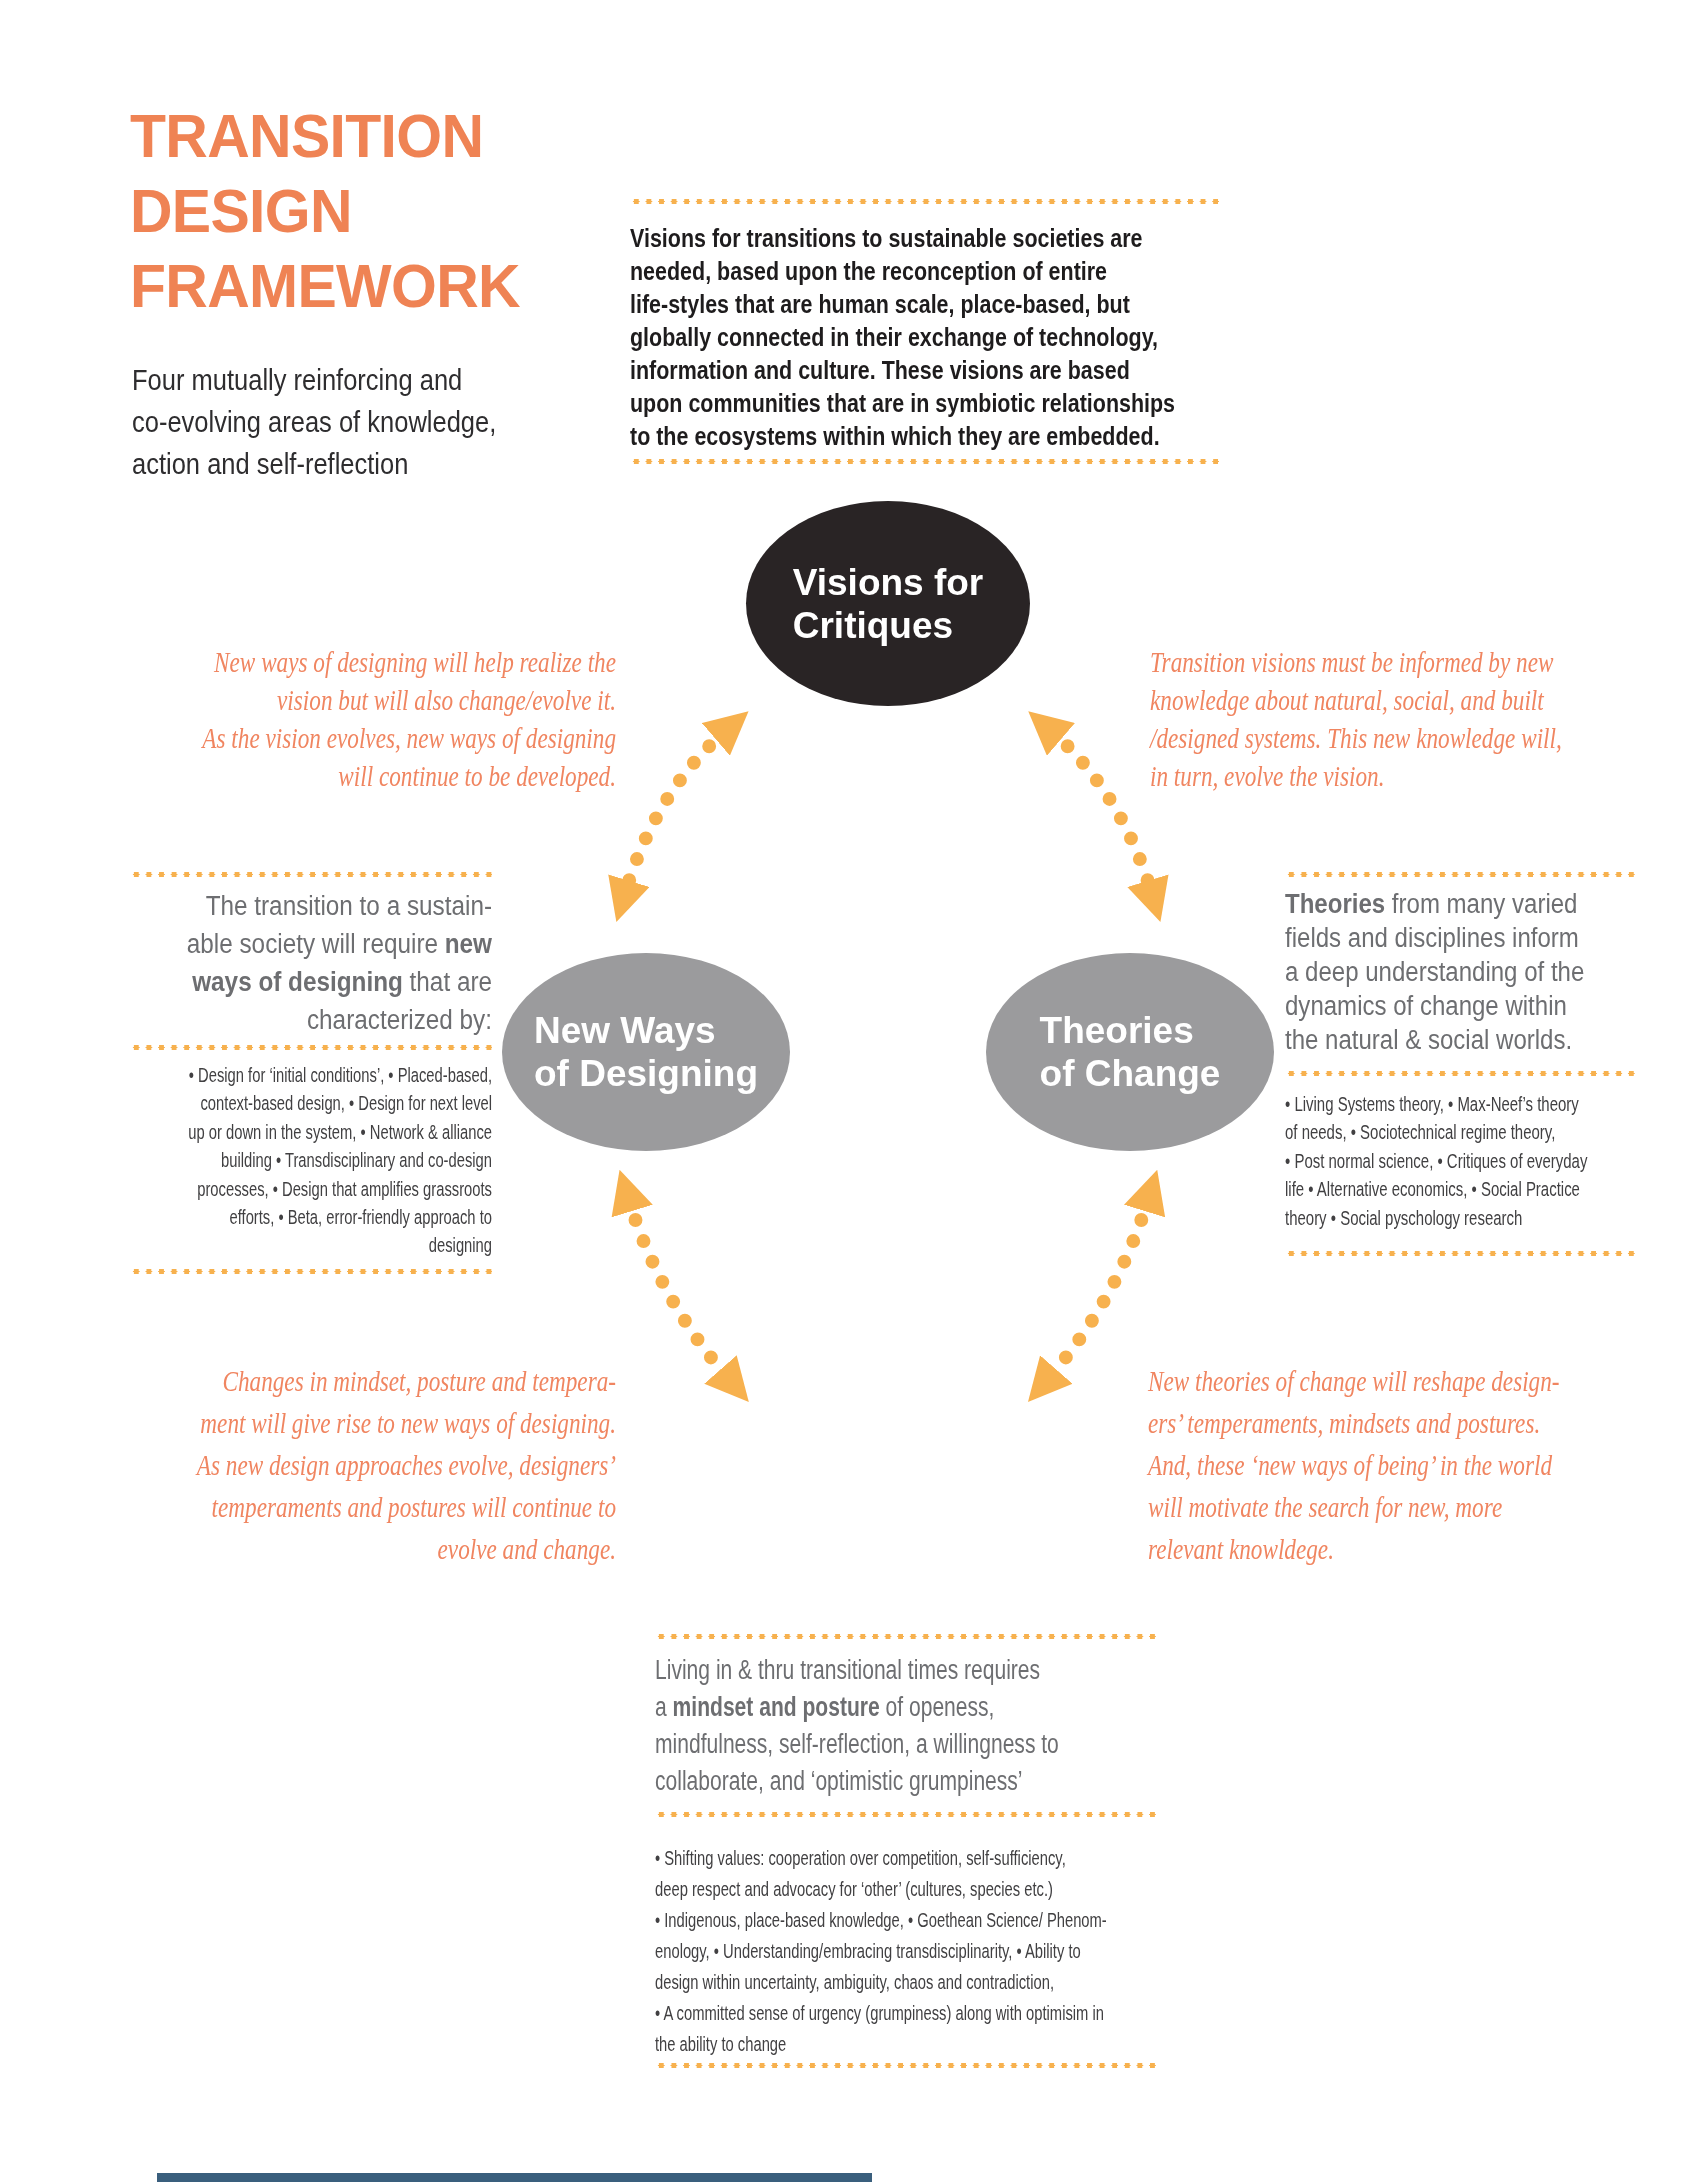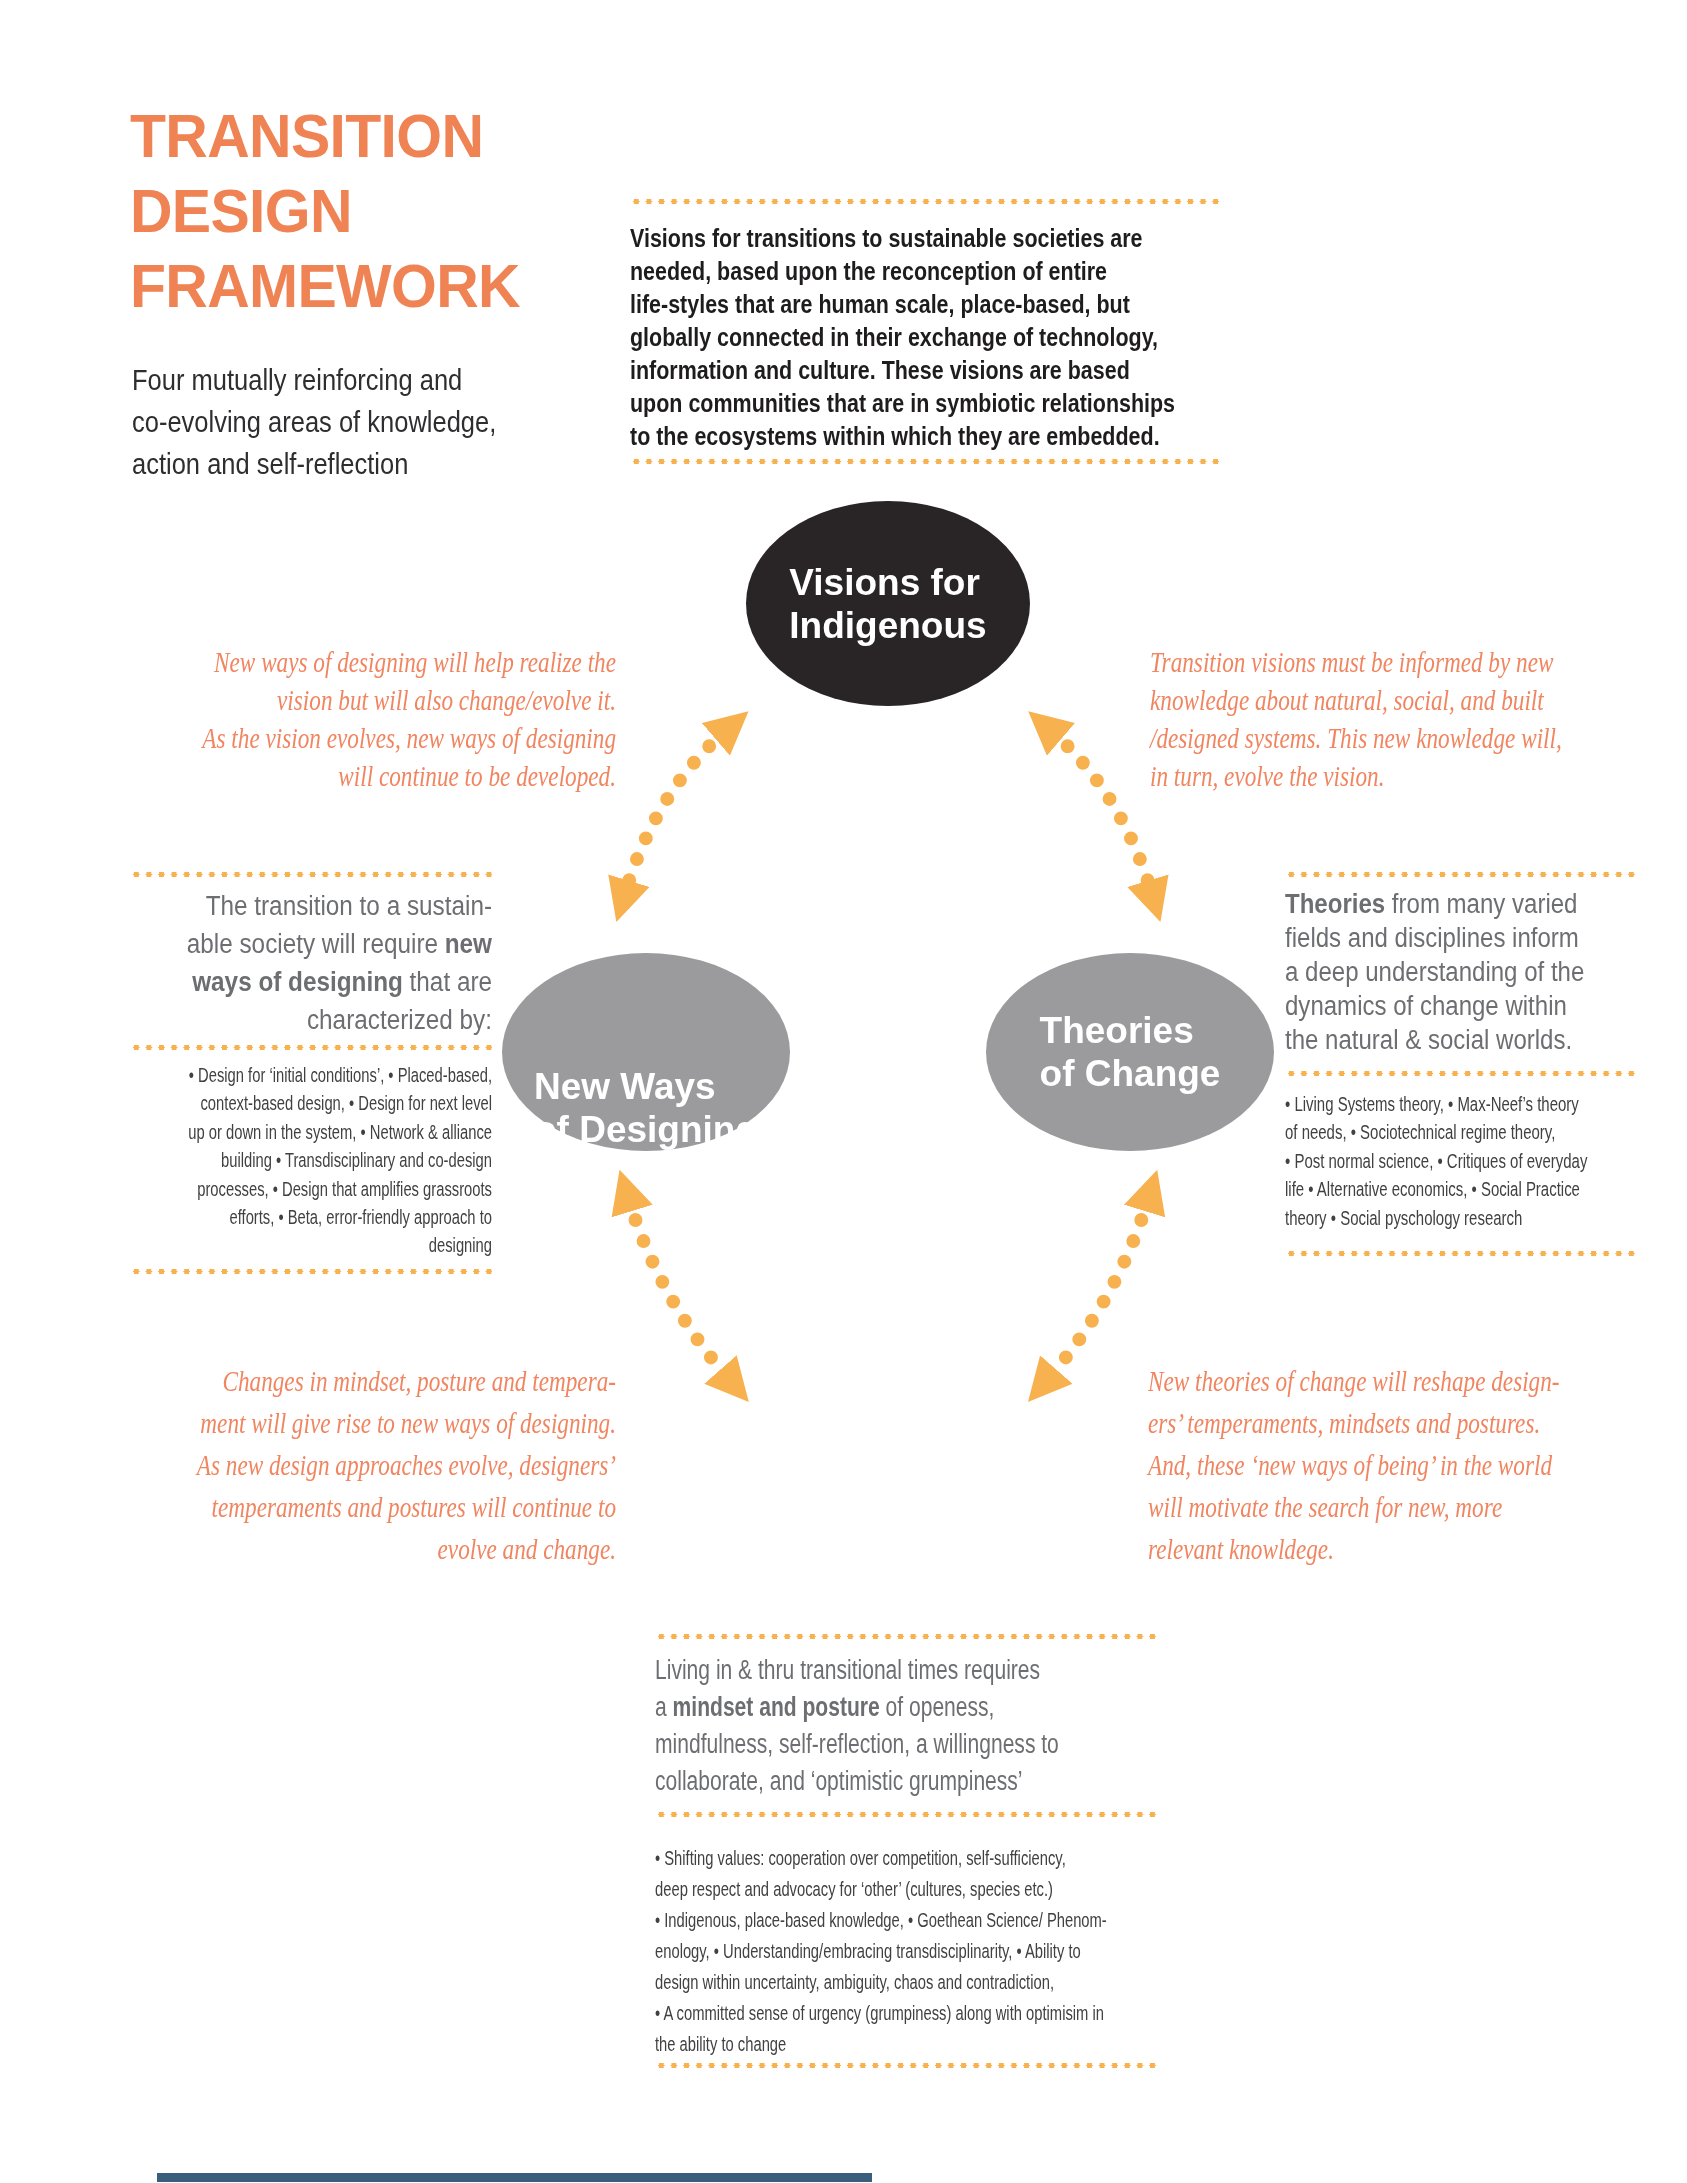--- a/index.html
+++ b/index.html
@@ -57,21 +57,21 @@
   
   .ellipse{
     position:absolute;border-radius:50%;
     display:flex;align-items:center;justify-content:center;
   }
   .ellipse .label{
     color:#ffffff;font-weight:bold;font-size:37px;line-height:43px;
     white-space:pre-line;text-align:left;
   }
   .ellipse-visions{left:715px;top:501px;width:284px;height:205px;background:var(--ellipse-dark);}
-  .ellipse-newways{left:471px;top:953px;width:288px;height:198px;background:var(--ellipse-gray);align-items:flex-end;}
+  .ellipse-newways{left:471px;top:953px;width:288px;height:198px;background:var(--ellipse-gray);}
   .ellipse-theories{left:955px;top:953px;width:288px;height:198px;background:var(--ellipse-gray);}
   .ellipse-posture{left:715px;top:1401px;width:284px;height:210px;background:var(--ellipse-gray);}
   
   .annotation{
     position:absolute;font-family:"Liberation Serif","DejaVu Serif",serif;font-style:italic;
     font-size:29px;line-height:38px;color:var(--annotation-orange);white-space:pre-line;
   }
   .ann-top-left{right:1102px;top:643px;width:595px;text-align:right;transform:scaleX(.8);transform-origin:right top;}
   .ann-top-right{left:1119px;top:643px;width:595px;text-align:left;transform:scaleX(.8);transform-origin:left top;}
   .ann-bottom-left{right:1102px;top:1360px;width:595px;text-align:right;line-height:42px;transform:scaleX(.8);transform-origin:right top;}
@@ -147,21 +147,21 @@
       </marker>
     </defs>
     <path class="dotarrow" d="M1050 1105 Q945 1195 898 1350" marker-start="url(#ah)" marker-end="url(#ah)"></path>
     <path class="dotarrow" d="M1542 1105 Q1647 1195 1694 1350" marker-start="url(#ah)" marker-end="url(#ah)"></path>
     <path class="dotarrow" d="M903 1812 Q950 1965 1055 2085" marker-start="url(#ah)" marker-end="url(#ah)"></path>
     <path class="dotarrow" d="M1689 1812 Q1642 1965 1537 2085" marker-start="url(#ah)" marker-end="url(#ah)"></path>
   </svg>
 
   <div class="ellipse ellipse-visions">
     <div class="label">Visions for
-Indigenous</div>
+Critiques</div>
   </div>
   <div class="ellipse ellipse-newways">
     <div class="label">New Ways
 of Designing</div>
   </div>
   <div class="ellipse ellipse-theories">
     <div class="label">Theories
 of Change</div>
   </div>
 

